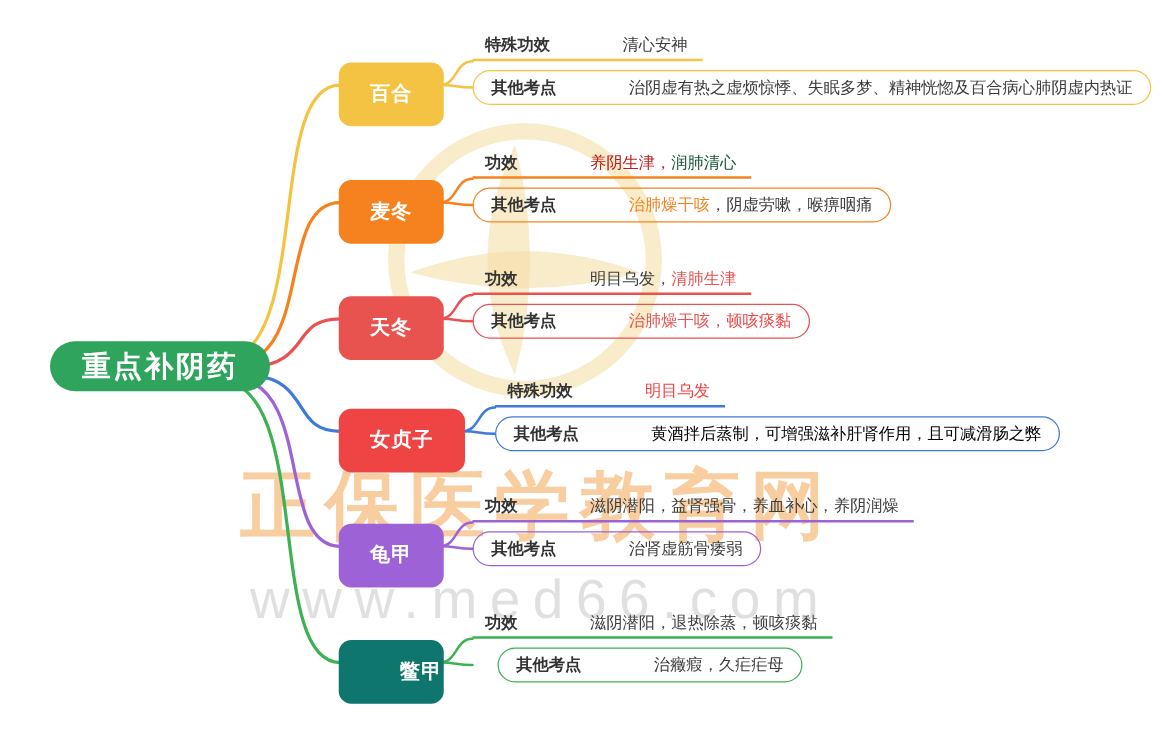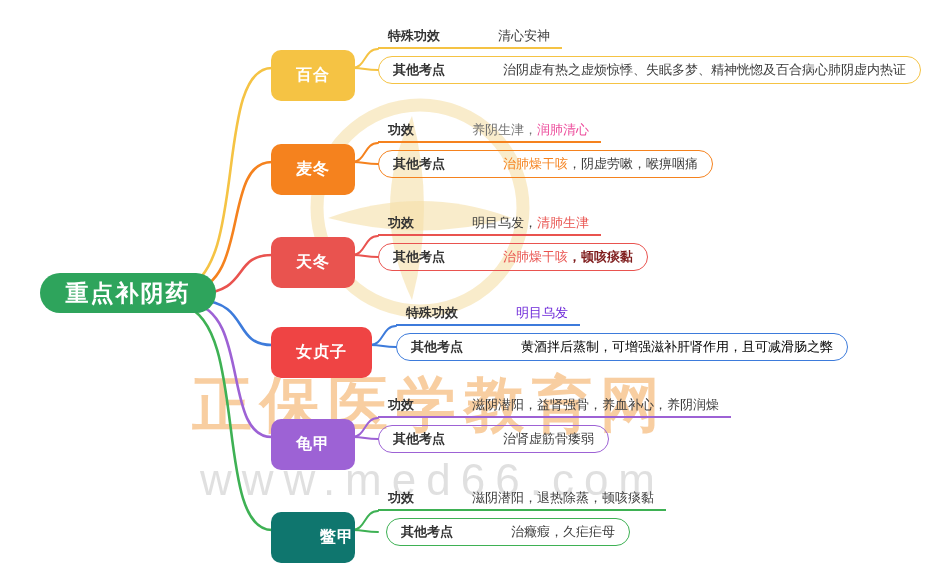--- a/index.html
+++ b/index.html
@@ -90,47 +90,47 @@
   <div class="node pill" style="left: 271px; top: 512px; background: #0f766e; padding-left: 48px;">鳖甲</div>
 
   <div class="row1" style="left: 378px; top: 25px; border-color: rgb(245, 195, 68);">
     <span class="lbl" style="color: rgb(51, 51, 51);">特殊功效</span><span style="color: rgb(60, 60, 60);">清心安神</span><span style="color: rgb(245, 195, 68);"></span><span style="color: rgb(60, 60, 60);"></span>
   </div>
   <div class="row2" style="left: 378px; top: 56px; border-color: rgb(245, 195, 68);">
     <span class="lbl" style="color: rgb(51, 51, 51);">其他考点</span><span style="color: rgb(60, 60, 60);">治阴虚有热之虚烦惊悸、失眠多梦、精神恍惚及百合病心肺阴虚内热证</span><span style="color: rgb(245, 195, 68);"></span><span style="color: rgb(60, 60, 60);"></span>
   </div>
 
   <div class="row1" style="left: 378px; top: 119px; border-color: rgb(245, 130, 30);">
-    <span class="lbl" style="color: rgb(51, 51, 51);">功效</span><span style="color: rgb(60, 60, 60);"></span><span style="color: #737373;">养阴生津，</span><span style="color: #ec4899;">润肺清心</span>
+    <span class="lbl" style="color: rgb(51, 51, 51);">功效</span><span style="color: rgb(60, 60, 60);"></span><span style="color: #b91c1c;">养阴生津，</span><span style="color: #14532d;">润肺清心</span>
   </div>
   <div class="row2" style="left: 378px; top: 150px; border-color: rgb(245, 130, 30);">
     <span class="lbl" style="color: rgb(51, 51, 51);">其他考点</span><span style="color: rgb(60, 60, 60);"></span><span style="color: rgb(245, 130, 30);">治肺燥干咳</span><span style="color: rgb(60, 60, 60);">，阴虚劳嗽，喉痹咽痛</span>
   </div>
 
   <div class="row1" style="left: 378px; top: 212px; border-color: rgb(233, 83, 79);">
     <span class="lbl" style="color: rgb(51, 51, 51);">功效</span><span style="color: rgb(60, 60, 60);">明目乌发，</span><span style="color: rgb(233, 83, 79);">清肺生津</span><span style="color: rgb(60, 60, 60);"></span>
   </div>
   <div class="row2" style="left: 378px; top: 243px; border-color: rgb(233, 83, 79);">
-    <span class="lbl" style="color: rgb(51, 51, 51);">其他考点</span><span style="color: rgb(60, 60, 60);"></span><span style="color: rgb(233, 83, 79);">治肺燥干咳</span><span style="color: #7f1d1d; font-weight: bold;">，顿咳痰黏</span>
+    <span class="lbl" style="color: rgb(51, 51, 51);">其他考点</span><span style="color: rgb(60, 60, 60);"></span><span style="color: rgb(233, 83, 79);">治肺燥干咳</span><span style="color: #ef4444;">，顿咳痰黏</span>
   </div>
 
   <div class="row1" style="left: 396px; top: 302px; border-color: rgb(61, 123, 219);">
-    <span class="lbl" style="color: rgb(51, 51, 51);">特殊功效</span><span style="color: #6d28d9;">明目乌发</span><span style="color: rgb(61, 123, 219);"></span><span style="color: rgb(60, 60, 60);"></span>
+    <span class="lbl" style="color: rgb(51, 51, 51);">特殊功效</span><span style="color: #ef4444;">明目乌发</span><span style="color: rgb(61, 123, 219);"></span><span style="color: rgb(60, 60, 60);"></span>
   </div>
   <div class="row2" style="left: 396px; top: 333px; border-color: rgb(61, 123, 219);">
     <span class="lbl" style="color: rgb(51, 51, 51);">其他考点</span><span style="color: #000000;">黄酒拌后蒸制，可增强滋补肝肾作用，且可减滑肠之弊</span><span style="color: rgb(61, 123, 219);"></span><span style="color: rgb(60, 60, 60);"></span>
   </div>
 
   <div class="row1" style="left: 378px; top: 394px; border-color: rgb(157, 98, 213);">
     <span class="lbl" style="color: rgb(51, 51, 51);">功效</span><span style="color: rgb(60, 60, 60);">滋阴潜阳，益肾强骨，养血补心，养阴润燥</span><span style="color: rgb(157, 98, 213);"></span><span style="color: rgb(60, 60, 60);"></span>
   </div>
   <div class="row2" style="left: 378px; top: 425px; border-color: rgb(157, 98, 213);">
     <span class="lbl" style="color: rgb(51, 51, 51);">其他考点</span><span style="color: rgb(60, 60, 60);">治肾虚筋骨痿弱</span><span style="color: rgb(157, 98, 213);"></span><span style="color: rgb(60, 60, 60);"></span>
   </div>
 
   <div class="row1" style="left: 378px; top: 487px; border-color: rgb(62, 177, 84);">
     <span class="lbl" style="color: rgb(51, 51, 51);">功效</span><span style="color: rgb(60, 60, 60);">滋阴潜阳，退热除蒸，顿咳痰黏</span><span style="color: rgb(62, 177, 84);"></span><span style="color: rgb(60, 60, 60);"></span>
   </div>
-  <div class="row2" style="left: 386px; top: 518px; border-color: rgb(62, 177, 84);">
+  <div class="row2" style="left: 398px; top: 518px; border-color: rgb(62, 177, 84);">
     <span class="lbl" style="color: rgb(51, 51, 51);">其他考点</span><span style="color: rgb(60, 60, 60);">治癥瘕，久疟疟母</span><span style="color: rgb(62, 177, 84);"></span><span style="color: rgb(60, 60, 60);"></span>
   </div>
 
 </div>
 
 </body></html>

